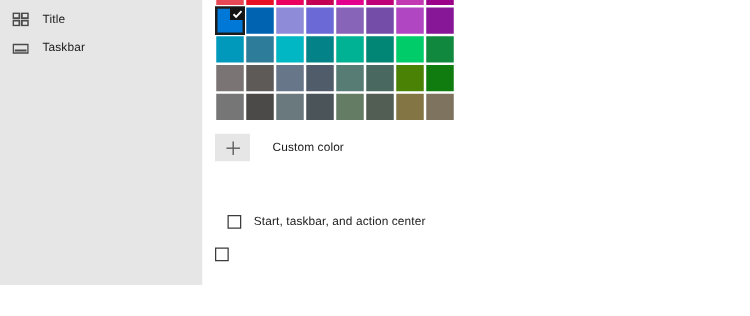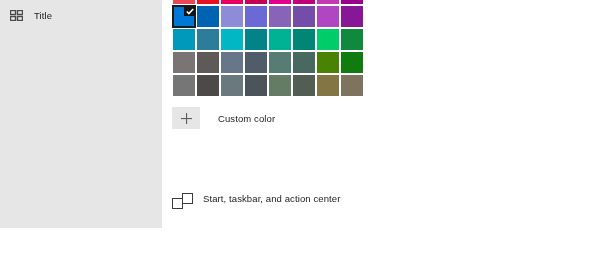--- a/index.html
+++ b/index.html
@@ -130,21 +130,21 @@
     letter-spacing: 0.1px;
     white-space: nowrap;
   }
   .check-row {
     position: absolute;
     left: 10px;
     display: flex;
     align-items: center;
     cursor: pointer;
   }
-  #check-row-0 { top: 193px; padding-left: 10px; }
+  #check-row-0 { top: 172px; padding-left: 10px; }
   #check-row-1 { top: 198px; }
   .checkbox {
     width: 11px;
     height: 11px;
     border: 1px solid #3b3b3b;
     background: #ffffff;
     box-sizing: border-box;
     flex: 0 0 11px;
   }
   .check-label {
@@ -165,20 +165,29 @@
       <svg width="13" height="11" viewBox="0 0 13 11">
         <rect x="0.5" y="0.5" width="5" height="4" fill="none" stroke="#4a4a4a" stroke-width="1.4"></rect>
         <rect x="7.5" y="0.5" width="5" height="4" fill="none" stroke="#4a4a4a" stroke-width="1.4"></rect>
         <rect x="0.5" y="6.5" width="5" height="4" fill="none" stroke="#4a4a4a" stroke-width="1.4"></rect>
         <rect x="7.5" y="6.5" width="5" height="4" fill="none" stroke="#4a4a4a" stroke-width="1.4"></rect>
       </svg>
     </span>
     <span class="nav-label">Title</span>
   </div>
 
+  <div class="nav-item">
+    <span class="nav-icon">
+      <svg width="13" height="10" viewBox="0 0 13 10">
+        <rect x="0.6" y="1.6" width="11.8" height="6.8" fill="none" stroke="#4a4a4a" stroke-width="1.2"></rect>
+        <rect x="1.8" y="5.6" width="9.4" height="1.6" fill="#4a4a4a"></rect>
+      </svg>
+    </span>
+    <span class="nav-label">Taskbar</span>
+  </div>
 
 </div>
 
 <div id="main">
 
   <div id="color-grid">
       <div class="swatch" style="background: rgb(231, 72, 86);"></div>
       <div class="swatch" style="background: rgb(232, 17, 35);"></div>
       <div class="swatch" style="background: rgb(234, 0, 94);"></div>
       <div class="swatch" style="background: rgb(195, 0, 82);"></div>

